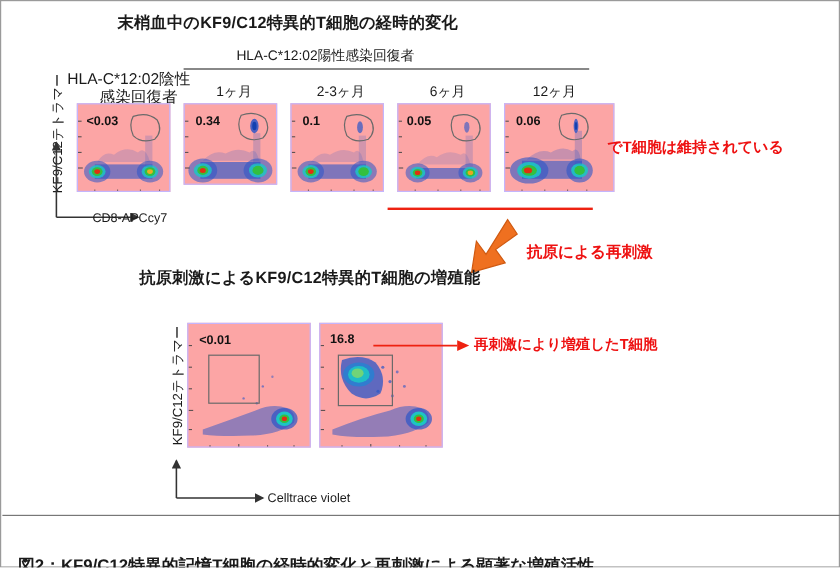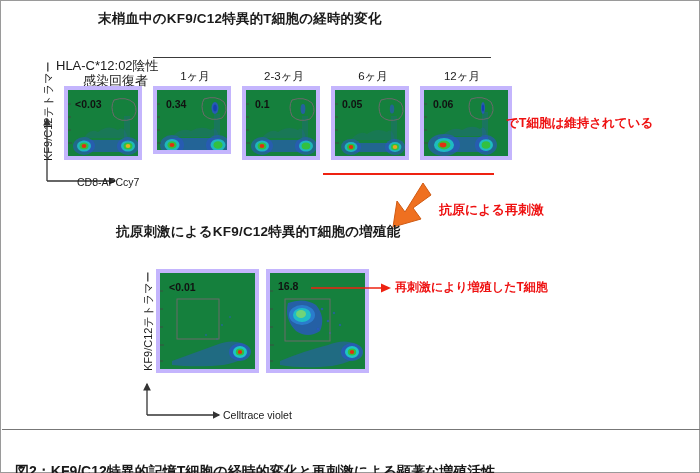--- a/index.html
+++ b/index.html
@@ -27,40 +27,41 @@
   .axlbl{font-size:10.5px;white-space:nowrap;}
   .vax{
     font-size:11px;white-space:nowrap;
     transform-origin:0 0;
     transform:rotate(-90deg);
   }
   .red{color:#ee1111;font-weight:bold;}
   .redtxt{font-size:12.5px;line-height:1.3;white-space:nowrap;}
   .cap{font-size:14px;font-weight:bold;white-space:nowrap;margin-top:20px;}
   .plotbox{
-    border:4px solid #c4b5fd;
-    background:#15803d;
+    border:1px solid #c4b5fd;
+    background:#fca5a5;
     box-sizing:border-box;
     overflow:hidden;
   }
   .pctlbl{
     position:absolute;font-size:10.5px;font-weight:bold;color:#111;
     white-space:nowrap;
   }
   .hline{background:#3a3a3a;height:1px;}
   .redline{background:#ee2211;height:2px;}
   svg{display:block;}
 </style>
 </head>
 <body>
 
 <div id="frame">
 
   <div class="abs ttl" style="left:97px;top:9px;">末梢血中のKF9/C12特異的T細胞の経時的変化</div>
 
+  <div class="abs hdr" style="left:196px;top:38px;">HLA-C*12:02陽性感染回復者</div>
   <div class="abs hline" style="left:152px;top:56px;width:338px;"></div>
 
   <div class="abs hdr2" style="left:55px;top:57px;width:92px;">
     <span>HLA-C*12:02陰性</span><br>
     <span>感染回復者</span>
   </div>
 
   <div class="abs hdr" style="left:155px;top:68px;width:78px;">1ヶ月</div>
   <div class="abs hdr" style="left:244px;top:68px;width:78px;">2-3ヶ月</div>
   <div class="abs hdr" style="left:333px;top:68px;width:78px;">6ヶ月</div>

